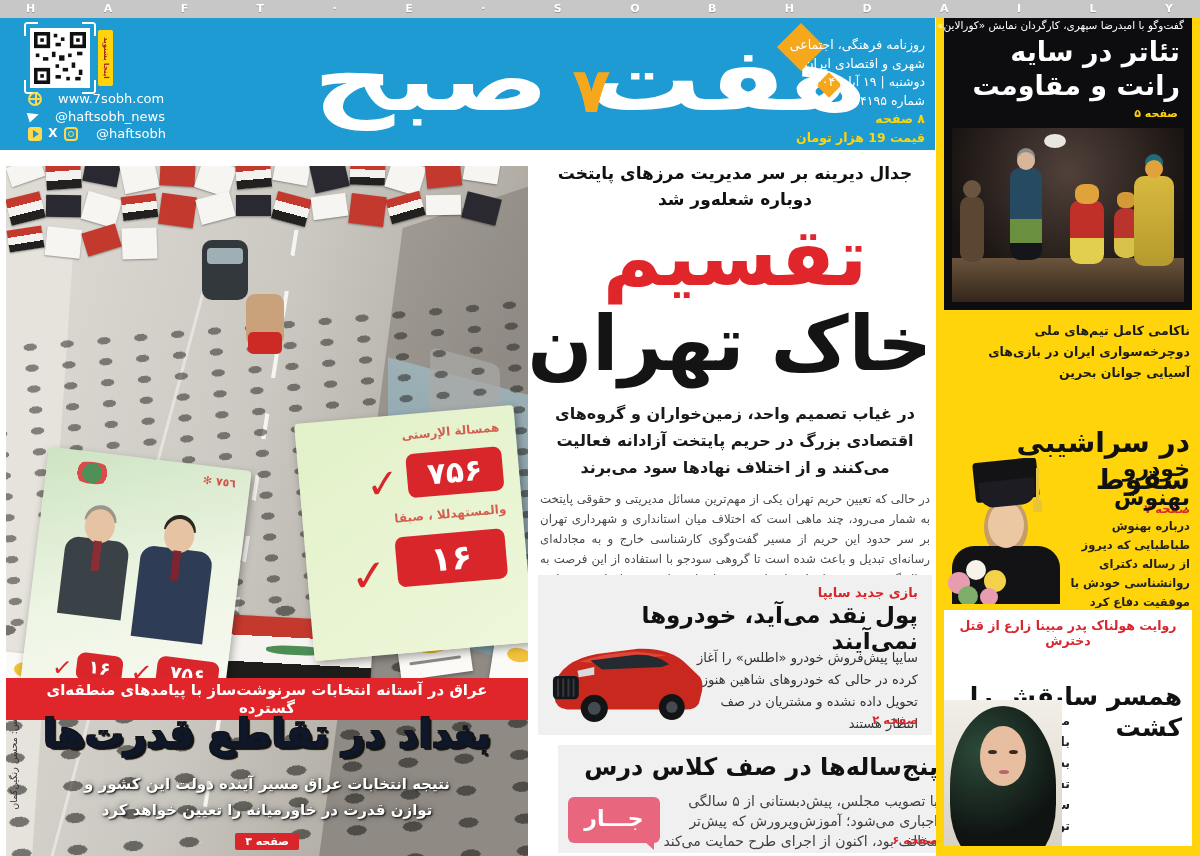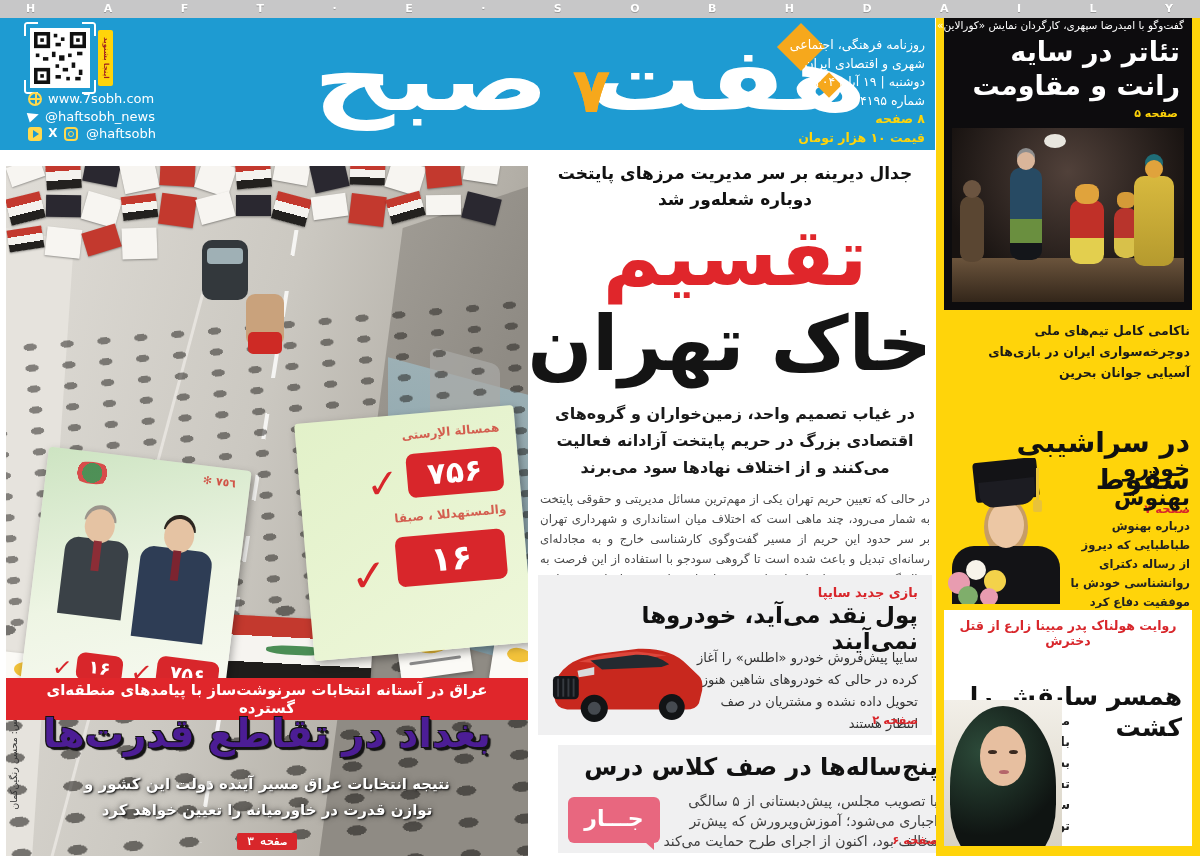--- a/index.html
+++ b/index.html
@@ -24,21 +24,21 @@
                   linear-gradient(#000,#000) bottom right/14px 14px no-repeat;
             mask: linear-gradient(#000,#000) top left/14px 14px no-repeat,
                   linear-gradient(#000,#000) top right/14px 14px no-repeat,
                   linear-gradient(#000,#000) bottom left/14px 14px no-repeat,
                   linear-gradient(#000,#000) bottom right/14px 14px no-repeat; }
   .qr-svg { width:100%; height:100%; }
   .qr-tag { position:absolute; left:98px; top:12px; width:15px; height:56px; background:#ffd40a;
     color:#a02020; font-size:7px; font-weight:bold; writing-mode:vertical-rl; text-align:center;
     border-radius:2px; line-height:15px; }
   .hdr-links { position:absolute; left:28px; top:72px; color:#fff; font-size:13px; line-height:17.5px; }
-  .hdr-link-row { display:flex; align-items:center; gap:6px; white-space:nowrap;text-align:right; }
+  .hdr-link-row { display:flex; align-items:center; gap:16px; white-space:nowrap;text-align:right; }
   .ic { display:inline-flex; align-items:center; justify-content:center; width:14px; height:14px; }
   .ic-globe { border:2px solid #ffd94d; border-radius:50%; position:relative; }
   .ic-globe::before { content:""; position:absolute; left:45%; top:0; bottom:0; width:2px; background:#ffd94d; }
   .ic-globe::after  { content:""; position:absolute; top:45%; left:0; right:0; height:2px; background:#ffd94d; }
   .ic-send { width:0; height:0; border-left:11px solid #fff; border-top:5px solid transparent; border-bottom:5px solid transparent; transform:rotate(-18deg); }
   .ic-yt { background:#ffd94d; border-radius:3px; }
   .ic-yt::before { content:""; width:0; height:0; border-left:6px solid #1e9bd2; border-top:4px solid transparent; border-bottom:4px solid transparent; margin-left:2px; }
   .ic-x { color:#fff; font-weight:bold; font-size:12px; }
   .ic-ig { border:2px solid #ffd94d; border-radius:4px; position:relative; }
   .ic-ig::before { content:""; position:absolute; inset:2px; border:1.5px solid #ffd94d; border-radius:50%; }
@@ -196,26 +196,26 @@
   .pa-script { position:absolute; right:14px; top:8px; color:#cf3a30; font-size:11px; font-weight:bold; opacity:.85; }
   .pa-logo { position:absolute; left:24px; top:10px; width:44px; height:22px; background:radial-gradient(circle at 50% 50%, #2d7a3a 40%, #d8262b 41% 60%, transparent 61%); border-radius:50%; opacity:.8; }
   .pb-script { position:absolute; right:16px; color:#cf3a30; font-size:12px; font-weight:bold; opacity:.8; }
 
   .photo-credit { position:absolute; left:2px; bottom:46px; writing-mode:vertical-rl; transform:rotate(180deg);
     font-size:9.5px; color:#333; z-index:6; letter-spacing:1px; }
 
   .ovl { position:absolute; left:0; right:0; text-align:center; z-index:7; }
   .ovl-kicker { top:512px; }
   .ovl-kicker span { display:inline-block; background:#e0262b; color:#fff; font-size:15px; font-weight:bold; padding:3px 12px; }
-  .ovl-head { top:545px; color:#4c1d95; font-size:39px; font-weight:bold;
+  .ovl-head { top:545px; color:#0f172a; font-size:39px; font-weight:bold;
     text-shadow:2px 2px 0 #141414, -1px -1px 0 #141414, 1px -1px 0 #141414, -1px 1px 0 #141414, 3px 3px 1px #141414; }
   .ovl-sub { top:605px; color:#fff; font-size:15px; font-weight:bold; line-height:26px;
     text-shadow:1px 1px 2px rgba(0,0,0,.95), 0 0 6px rgba(0,0,0,.6); padding:0 60px; }
   .ovl-ref { top:664px; }
-  .ovl-ref span { display:inline-block; background:#d8262b; color:#fff; font-size:11px; font-weight:bold; padding:2px 10px; border-radius:2px;font-family:Liberation Mono, monospace; }
+  .ovl-ref span { display:inline-block; background:#d8262b; color:#fff; font-size:11px; font-weight:bold; padding:2px 10px; border-radius:2px; }
 
   .rtl { direction:rtl; }
 </style>
 </head>
 <body>
 
 <div class="page">
 
   <div class="top-strip">H A F T · E · S O B H D A I L Y</div>
 
@@ -279,21 +279,21 @@
       <span class="logo-d2"></span>
       <span class="logo-seven">۷</span>
     </div>
 
     <div class="pub-info">
       <div>روزنامه فرهنگی، اجتماعی</div>
       <div>شهری و اقتصادی ایران</div>
       <div>دوشنبه | ۱۹ آبان ۱۴۰۴</div>
       <div>شماره ۴۱۹۵</div>
       <div class="yl">۸ صفحه</div>
-      <div class="yl">قیمت ۱۰ هزار تومان</div>
+      <div class="yl">قیمت 19 هزار تومان</div>
     </div>
   </div>
 
   <div class="right-col">
     <div class="theater-box">
       <div class="th-kicker">گفت‌وگو با امیدرضا سپهری، کارگردان نمایش «کورالاین»</div>
       <div class="th-head">
         <span>تئاتر در سایه</span><br>
         <span>رانت و مقاومت</span>
       </div>

